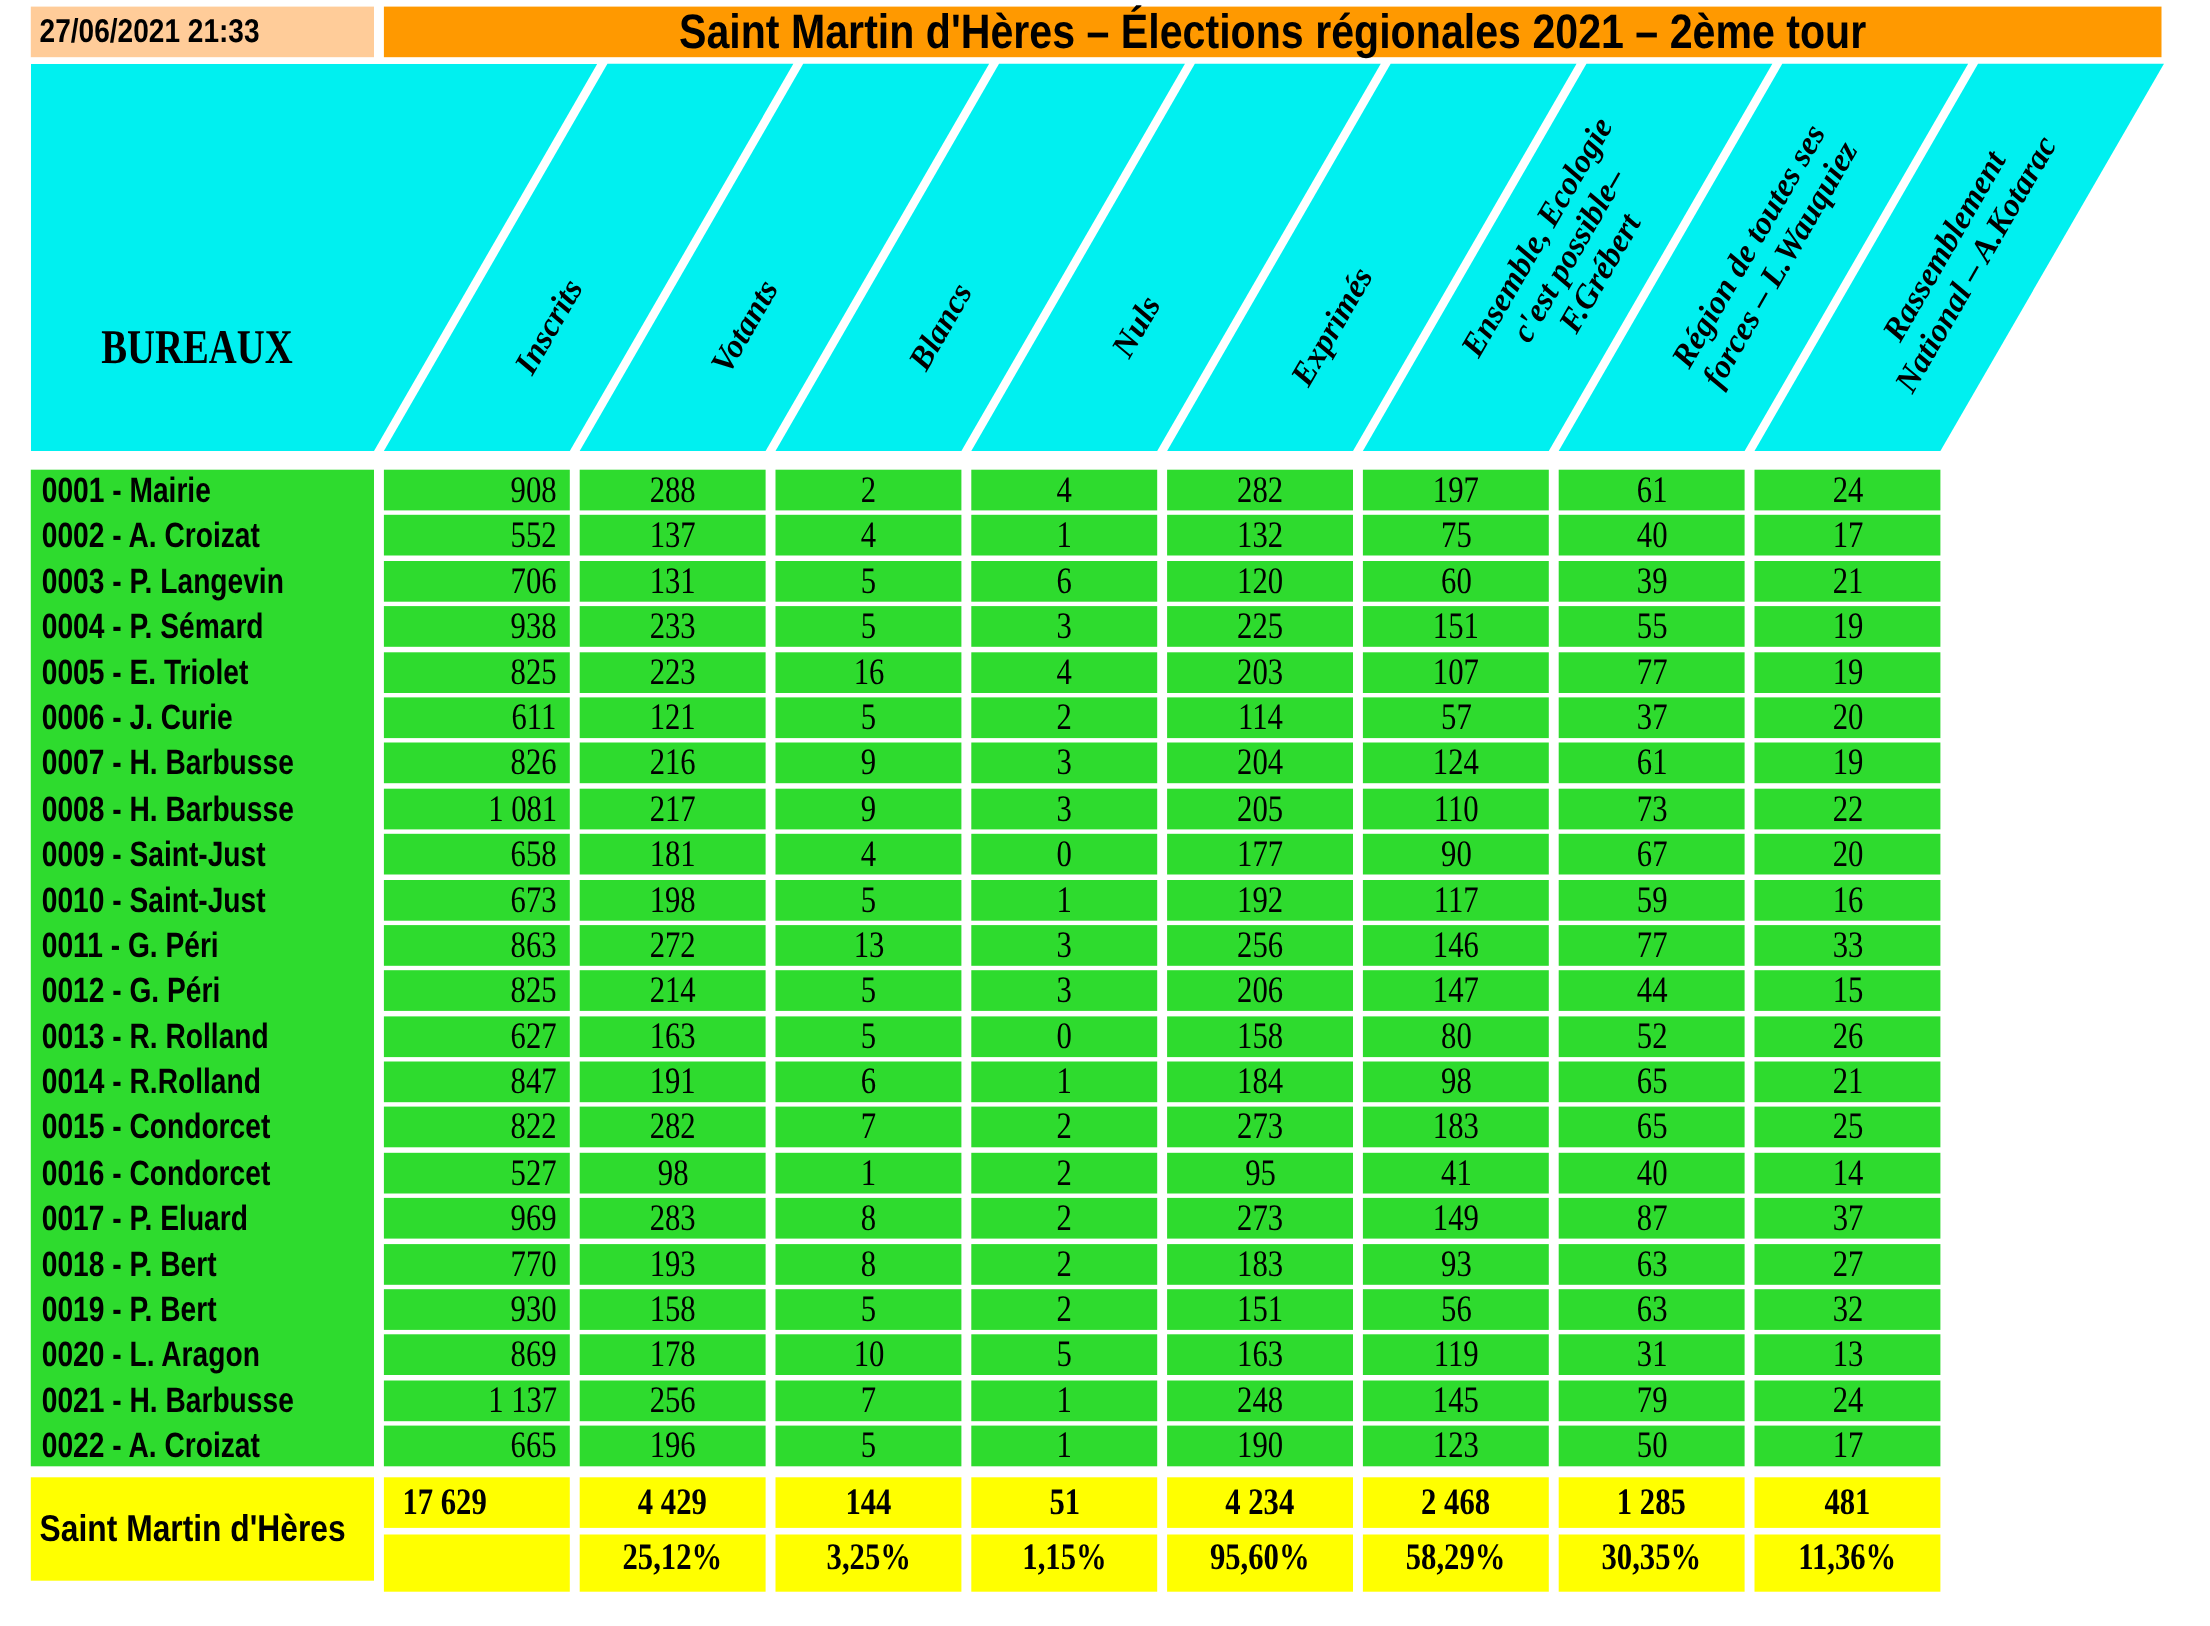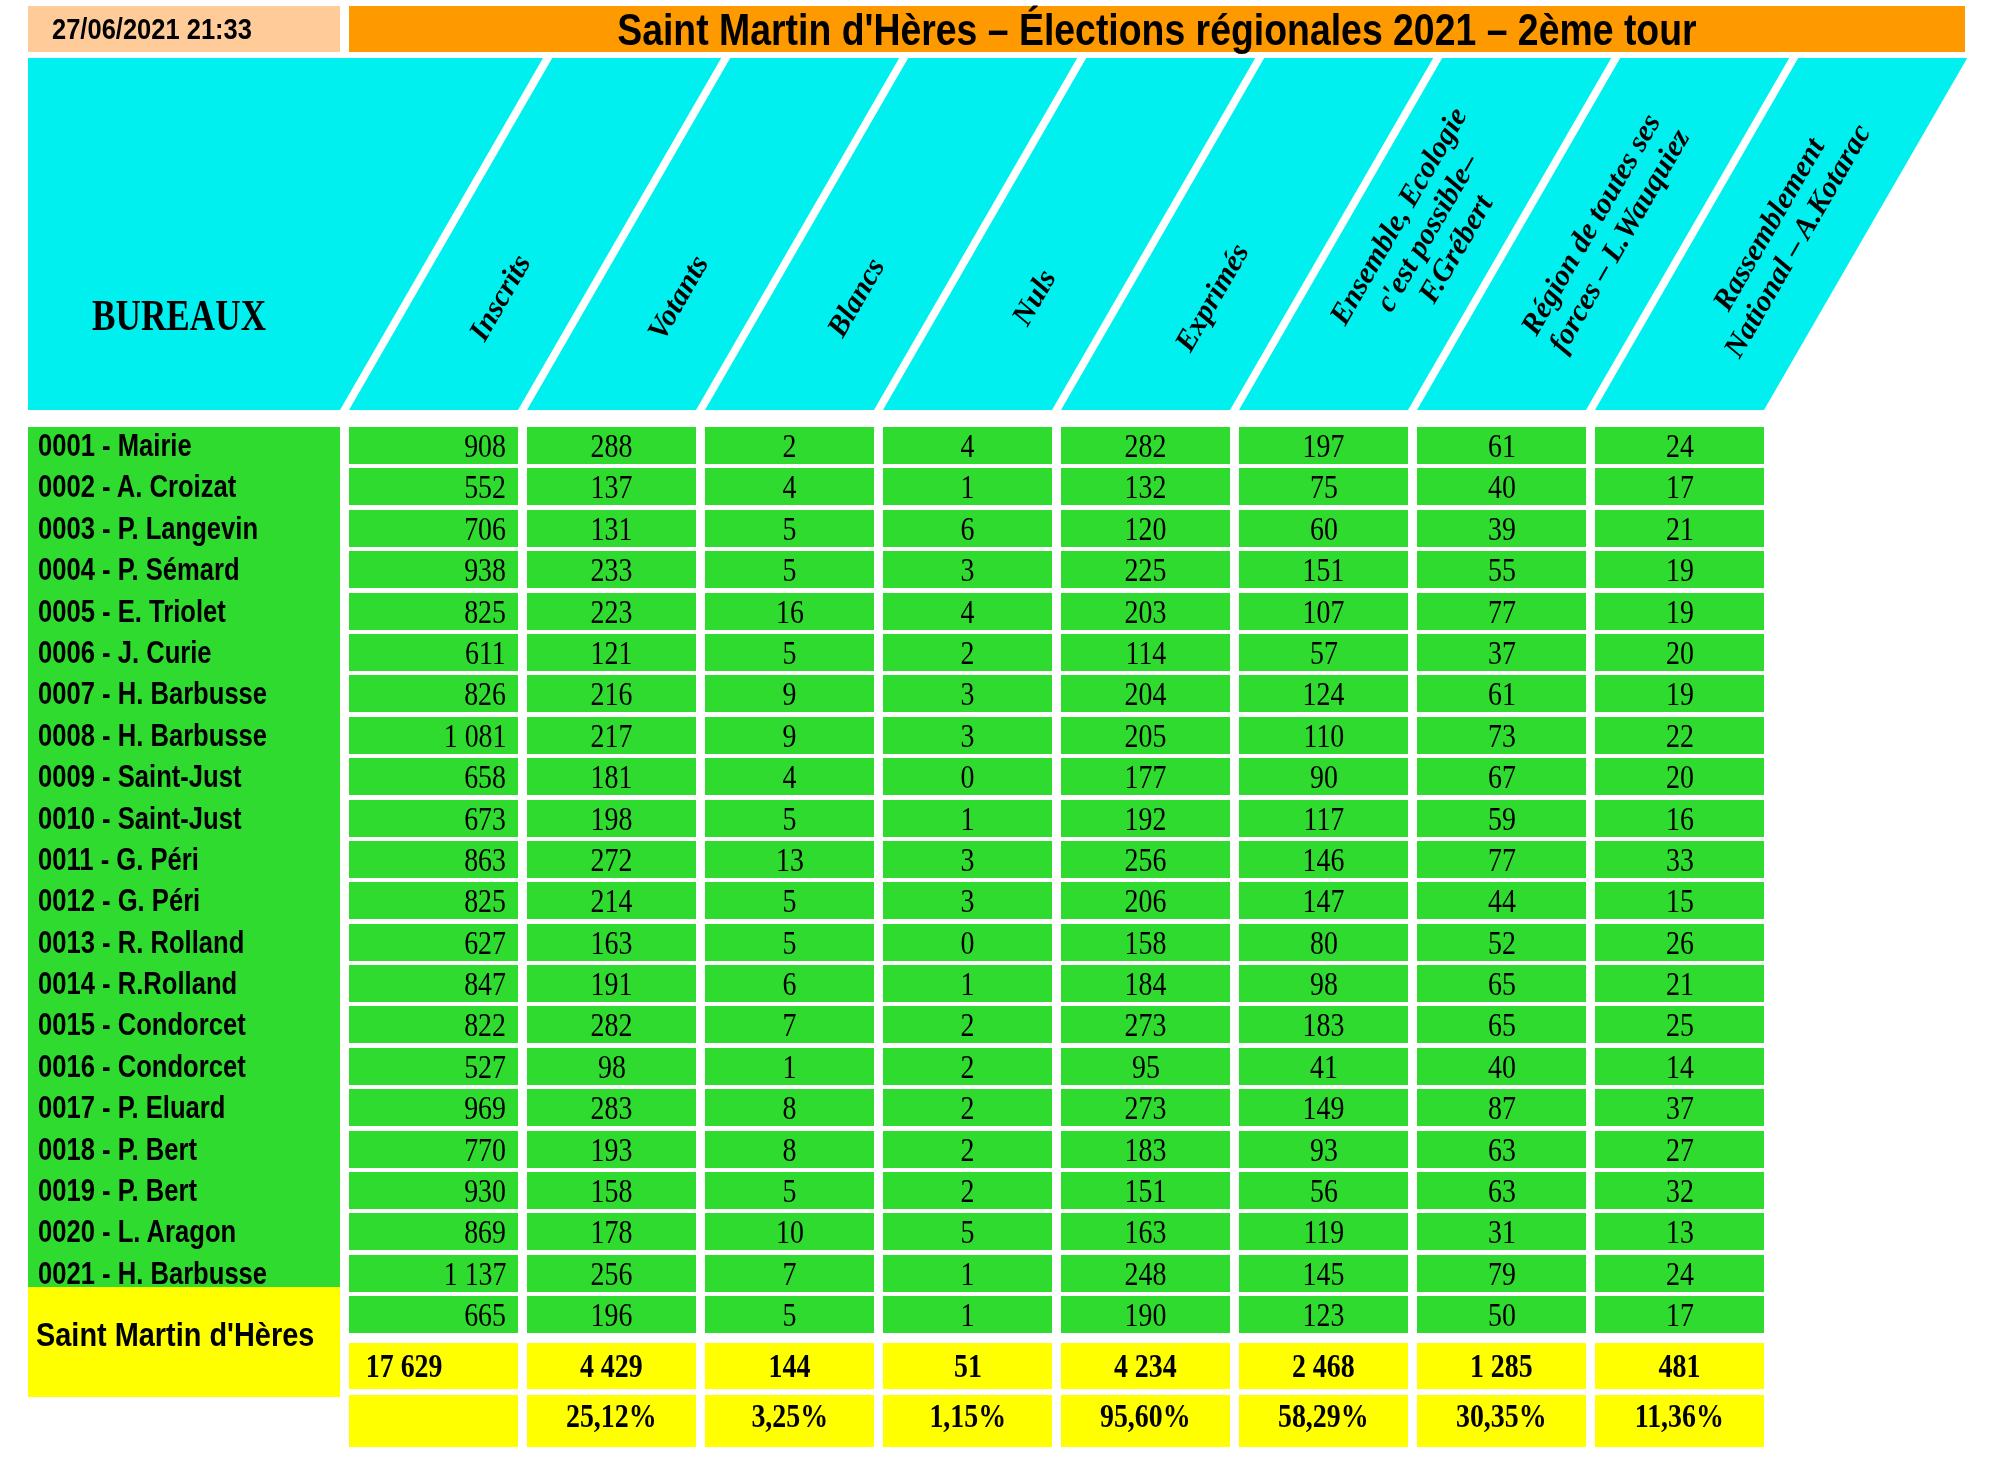--- a/index.html
+++ b/index.html
@@ -1,21 +1,21 @@
 <!DOCTYPE html>
 <html style="--orange: #FF9900; --peach: #FFCC99; --cyan: #00F0F0; --green: #2EDB2E; --yellow: #FFFF00; --text: #000000;"><head>
 <meta charset="utf-8">
 <style>
   html,body{margin:0;padding:0;background:#fff;}
   .canvas{position:relative;width:2009px;height:1478px;background:#fff;color:#000;
           font-family:"Liberation Sans",sans-serif;overflow:hidden;}
 
   
   .date-cell{position:absolute;left:28px;top:6px;width:312px;height:46px;
-             background:var(--peach);line-height:46px;padding-left:24px;box-sizing:border-box;}
+             background:var(--peach);line-height:46px;padding-left:8px;box-sizing:border-box;}
   .date-cell span{display:inline-block;font-weight:bold;font-size:30px;transform:scaleX(.85);transform-origin:0 50%;}
   .title-bar{position:absolute;left:349px;top:6px;width:1616px;height:46px;background:var(--orange);
              text-align:center;line-height:47px;}
   .title-bar span{display:inline-block;font-weight:bold;font-size:44px;transform:scaleX(.85);transform-origin:50% 50%;white-space:nowrap;}
 
   
   .hdr-bureau{position:absolute;left:28px;top:58px;width:520px;height:352px;background:var(--cyan);
               clip-path:polygon(0 0,515px 0,312px 352px,0 352px);}
   .hdr-bureau .bx{position:absolute;left:64px;top:232px;font-family:"Liberation Serif",serif;
                   font-weight:bold;font-size:44px;transform:scaleX(.8);transform-origin:0 50%;}
@@ -33,21 +33,21 @@
   .cell.name{width:312px;line-height:37px;padding-left:10px;box-sizing:border-box;}
   .cell.name span{display:inline-block;font-weight:bold;font-size:32px;transform:scaleX(.8);
                   transform-origin:0 50%;white-space:nowrap;}
   .cell.v{width:169px;margin-left:9px;background:var(--green);text-align:center;line-height:37px;
           font-family:"Liberation Serif",serif;font-size:34px;}
   .cell.v span{display:inline-block;transform:scaleX(.82);transform-origin:50% 50%;}
   .cell.v.right{text-align:right;padding-right:12px;box-sizing:border-box;}
   .cell.v.right span{transform-origin:100% 50%;}
 
   
-  .total-label{position:absolute;left:28px;top:1287px;width:312px;height:110px;background:var(--yellow);
+  .total-label{position:absolute;left:28px;top:1343px;width:312px;height:94px;background:var(--yellow);
                line-height:94px;padding-left:8px;box-sizing:border-box;}
   .total-label span{display:inline-block;font-weight:bold;font-size:34px;transform:scaleX(.85);transform-origin:0 50%;white-space:nowrap;}
   .trow{position:absolute;left:349px;display:flex;column-gap:9px;}
   .trow.vals{top:1343px;}
   .trow.pcts{top:1395px;}
   .tcell{width:169px;background:var(--yellow);text-align:center;
          font-family:"Liberation Serif",serif;font-weight:bold;font-size:34px;}
   .trow.vals .tcell{height:46px;line-height:46px;}
   .trow.pcts .tcell{height:52px;line-height:42px;}
   .tcell span{display:inline-block;transform:scaleX(.82);transform-origin:50% 50%;}

